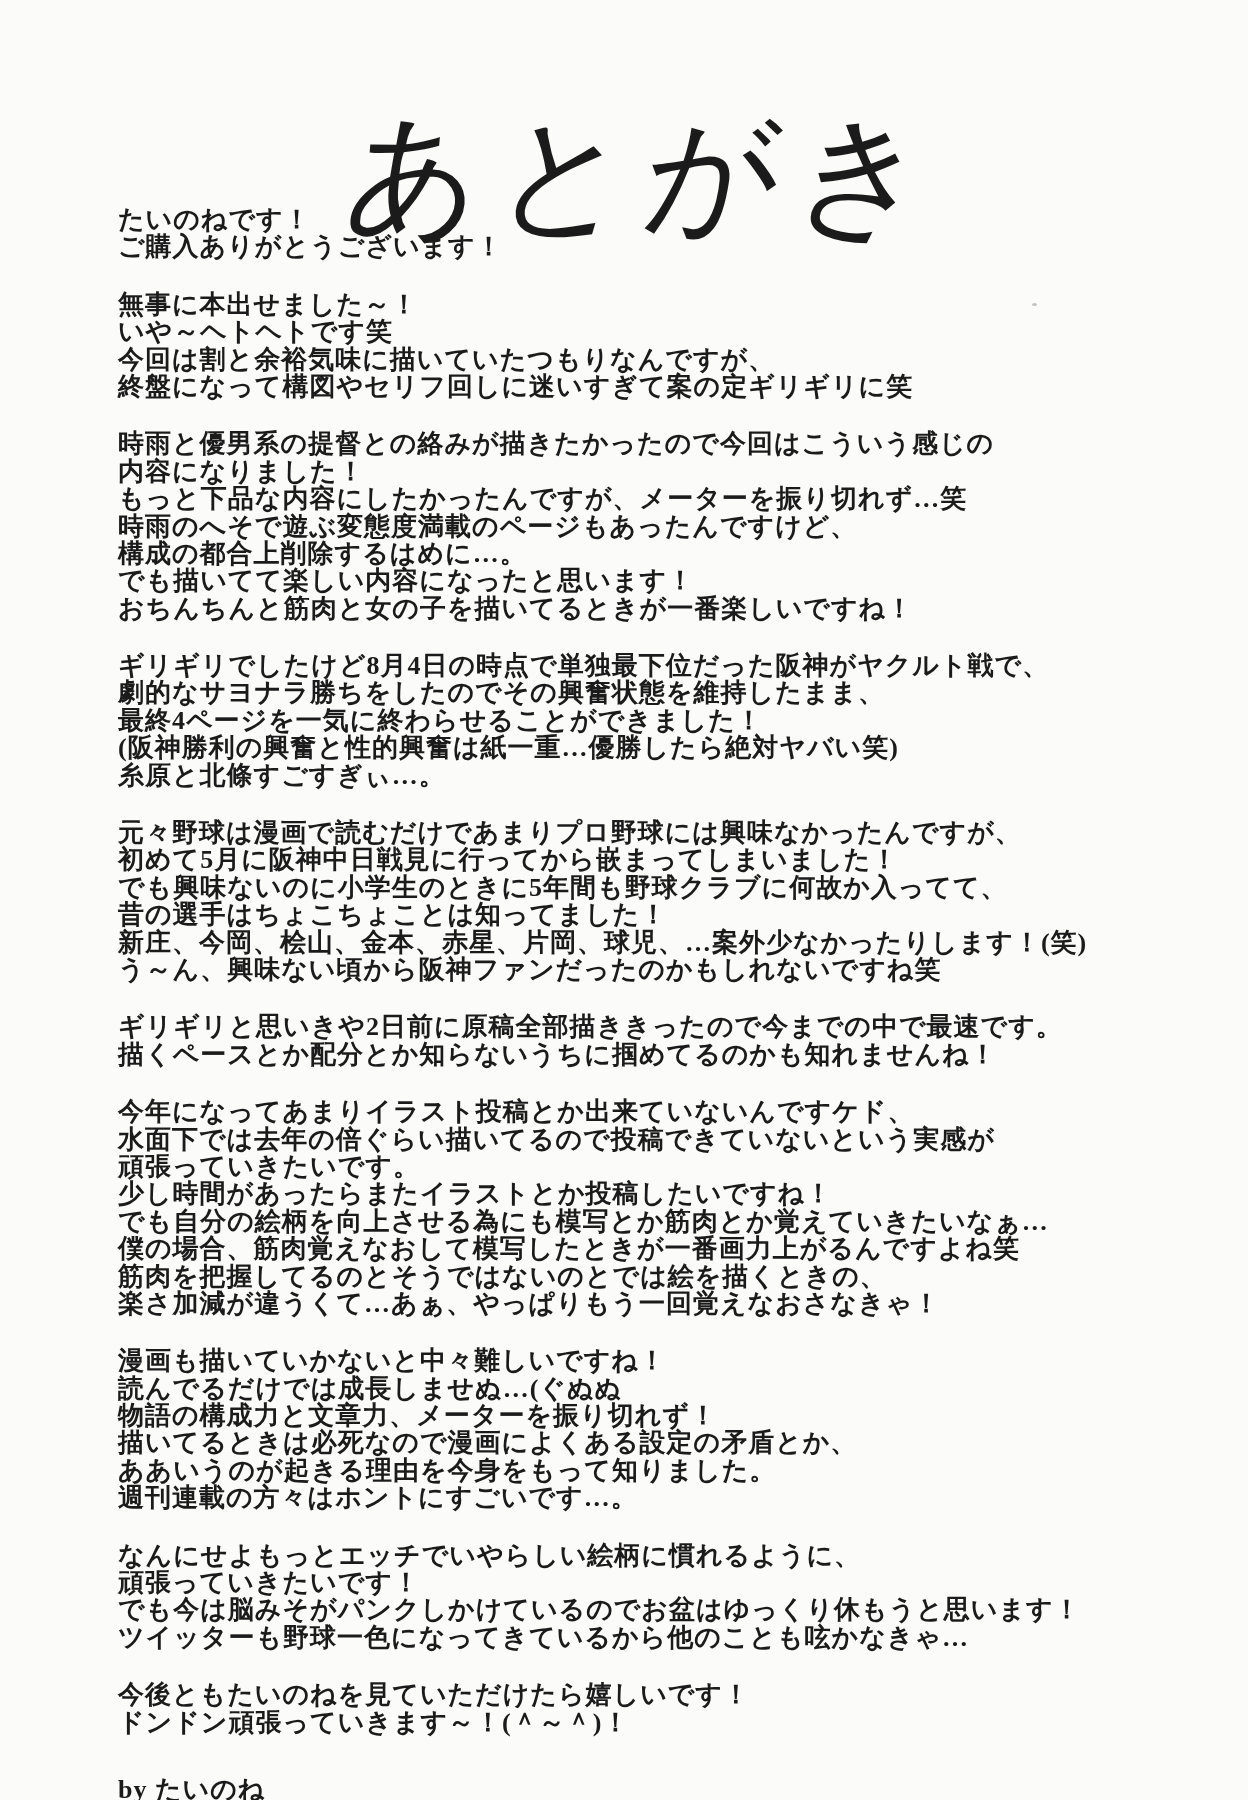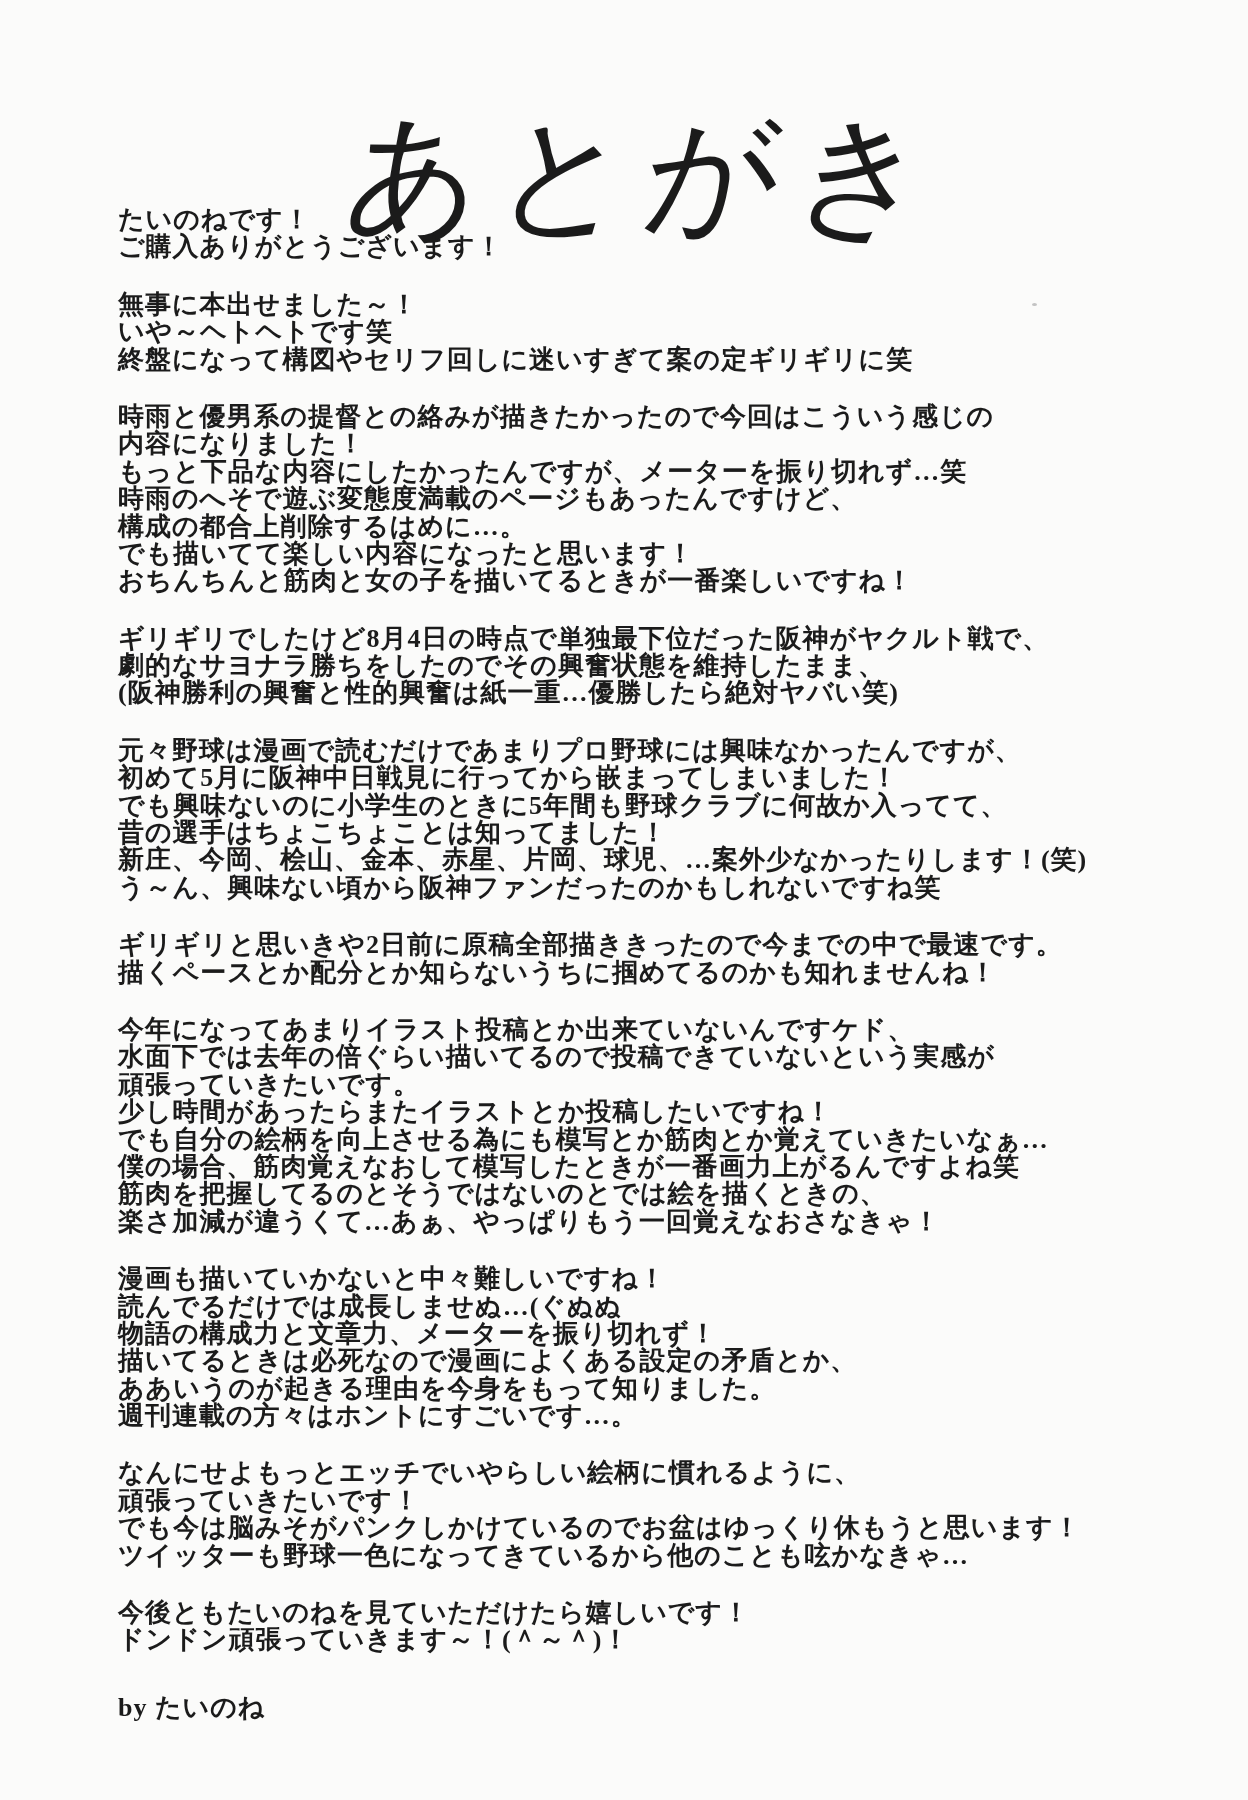--- a/index.html
+++ b/index.html
@@ -69,35 +69,38 @@
 
   <div class="body-block">
     <div id="paragraphs-root">
         <div class="paragraph">
           <div class="line">たいのねです！</div>
           <div class="line">ご購入ありがとうございます！</div>
         </div>
         <div class="paragraph">
           <div class="line">無事に本出せました～！</div>
           <div class="line">いや～ヘトヘトです笑</div>
+          <div class="line">今回は割と余裕気味に描いていたつもりなんですが、</div>
           <div class="line">終盤になって構図やセリフ回しに迷いすぎて案の定ギリギリに笑</div>
         </div>
         <div class="paragraph">
           <div class="line">時雨と優男系の提督との絡みが描きたかったので今回はこういう感じの</div>
           <div class="line">内容になりました！</div>
           <div class="line">もっと下品な内容にしたかったんですが、メーターを振り切れず…笑</div>
           <div class="line">時雨のへそで遊ぶ変態度満載のページもあったんですけど、</div>
           <div class="line">構成の都合上削除するはめに…。</div>
           <div class="line">でも描いてて楽しい内容になったと思います！</div>
           <div class="line">おちんちんと筋肉と女の子を描いてるときが一番楽しいですね！</div>
         </div>
         <div class="paragraph">
           <div class="line">ギリギリでしたけど8月4日の時点で単独最下位だった阪神がヤクルト戦で、</div>
           <div class="line">劇的なサヨナラ勝ちをしたのでその興奮状態を維持したまま、</div>
+          <div class="line">最終4ページを一気に終わらせることができました！</div>
           <div class="line">(阪神勝利の興奮と性的興奮は紙一重…優勝したら絶対ヤバい笑)</div>
+          <div class="line">糸原と北條すごすぎぃ…。</div>
         </div>
         <div class="paragraph">
           <div class="line">元々野球は漫画で読むだけであまりプロ野球には興味なかったんですが、</div>
           <div class="line">初めて5月に阪神中日戦見に行ってから嵌まってしまいました！</div>
           <div class="line">でも興味ないのに小学生のときに5年間も野球クラブに何故か入ってて、</div>
           <div class="line">昔の選手はちょこちょことは知ってました！</div>
           <div class="line">新庄、今岡、桧山、金本、赤星、片岡、球児、…案外少なかったりします！(笑)</div>
           <div class="line">う～ん、興味ない頃から阪神ファンだったのかもしれないですね笑</div>
         </div>
         <div class="paragraph">

